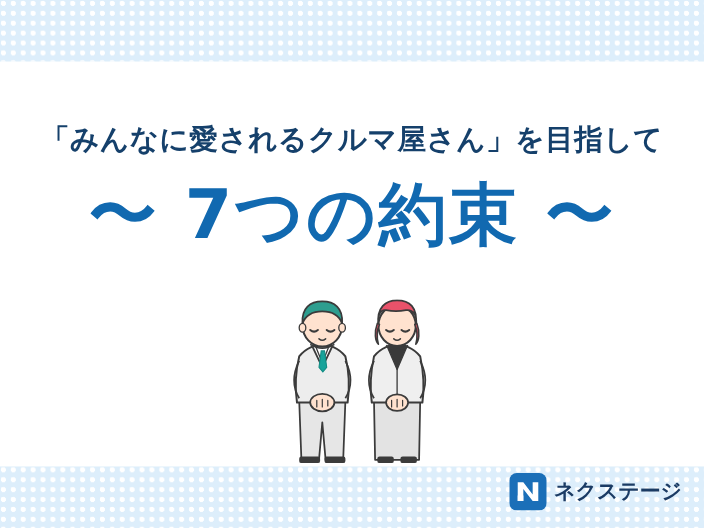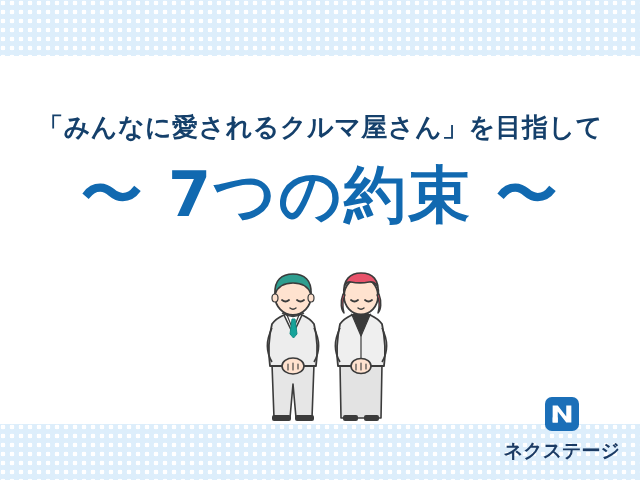--- a/index.html
+++ b/index.html
@@ -80,21 +80,20 @@
   }
 
   
   .logo {
     position: absolute;
     right: 20px;
     bottom: 16px;
     display: flex;
     align-items: center;
     gap: 7px;
-    flex-direction: column;
   }
   .logo-mark {
     width: 34px;
     height: 34px;
   }
   .logo-text {
     font-family: "DejaVu Sans", "Liberation Sans", sans-serif;
     font-size: 19px;
     font-weight: bold;
     color: #1b3b64;

